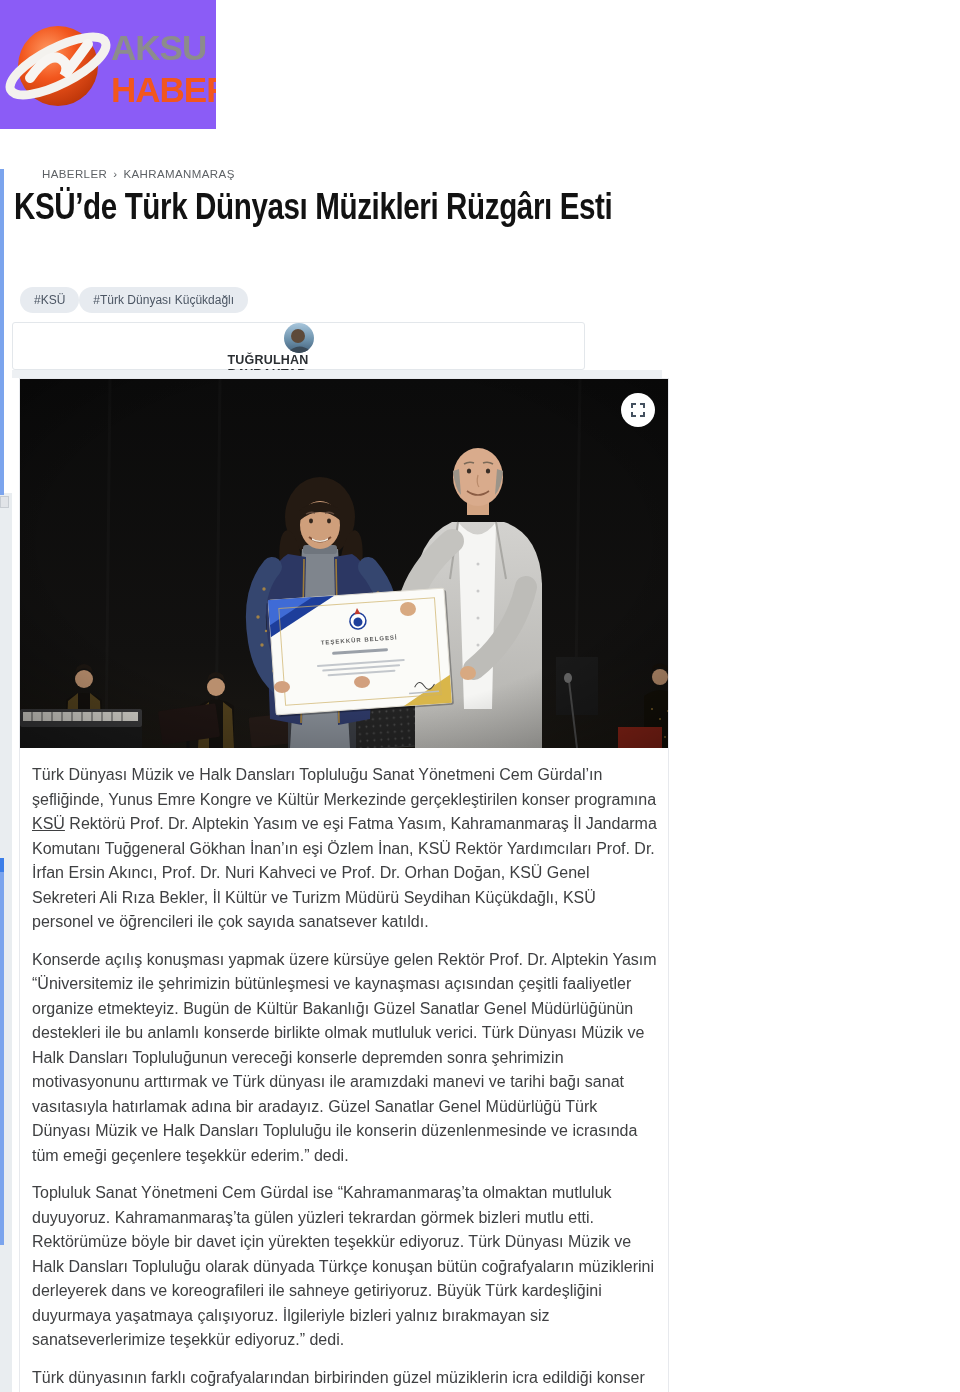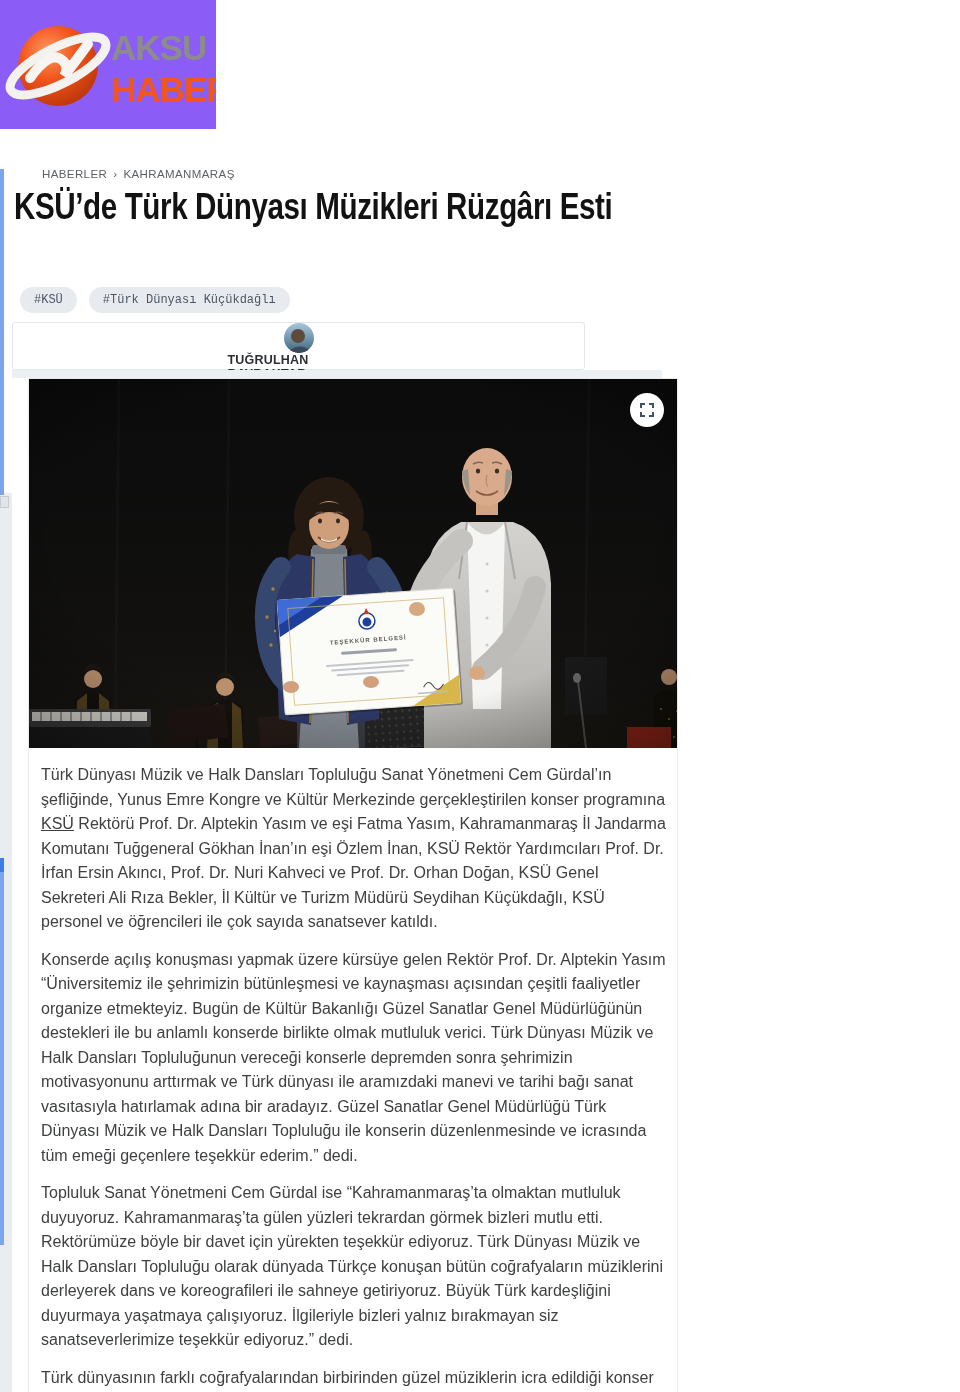--- a/index.html
+++ b/index.html
@@ -21,39 +21,39 @@
   
   .breadcrumb { position:absolute; left:16px; top:168px; font-size:11.5px; color:#5d6165; letter-spacing:.4px; display:flex; gap:6px; align-items:center;margin-left:26px; }
   .breadcrumb a { color:#5d6165; text-decoration:none; cursor:pointer; }
   .crumb-sep { color:#5d6165; }
 
   
   .headline { position:absolute; left:14px; top:186px; font-size:37px; font-weight:800; color:#121212; letter-spacing:-0.5px; white-space:nowrap; transform:scaleX(0.80); transform-origin:left top; }
   .summary { position:absolute; left:16px; top:240px; width:942px; font-size:16px; line-height:25px; color:#4a4a4a; }
 
   
-  .tags { position:absolute; left:20px; top:287px; display:flex; gap:12px;font-family:Liberation Mono, monospace; }
+  .tags { position:absolute; left:20px; top:287px; display:flex; gap:0; }
   .tag-pill { background:#e7ebf0; color:#4b5563; font-size:12px; padding:6px 14px; border-radius:15px; white-space:nowrap; cursor:pointer; }
 
   
   .author-card { position:absolute; left:12px; top:322px; width:573px; height:48px; background:#fff; border:1px solid #e3e7eb; border-radius:3px; display:flex; align-items:center; padding:0 0;flex-direction:column; }
   .avatar { width:30px; height:30px; border-radius:50%; overflow:hidden; flex:0 0 30px; cursor:pointer; }
   .author-names { margin-left:10px; width:152px; }
   .author-name { font-size:12.5px; font-weight:bold; color:#2b2f33; letter-spacing:.2px; cursor:pointer; }
   .author-role { font-size:12px; color:#99a0a8; letter-spacing:.8px; margin-top:14px; }
   .meta-group { display:flex; align-items:center; }
   .meta-item { text-align:center; padding:0 14px; }
   .meta-value { font-size:12.5px; font-weight:bold; color:#2b2f33; }
   .meta-label { font-size:10px; color:#99a0a8; letter-spacing:.6px; margin-top:3px; }
   .meta-sep { width:1px; height:30px; background:#e3e7eb; }
 
   .card-gap { position:absolute; left:12px; top:370px; width:650px; height:8px; background:#edf0f3; }
 
   
-  .article-card { position:absolute; left:28px; top:378px; width:650px; height:1014px; background:#fff; border:1px solid #e7e9ed; border-bottom:none; }
+  .article-card { position:absolute; left:19px; top:378px; width:650px; height:1014px; background:#fff; border:1px solid #e7e9ed; border-bottom:none; }
   .photo-wrap { position:relative; width:648px; height:369px; background:#0c0c0c; cursor:pointer; }
   .fullscreen-btn { position:absolute; top:14px; right:13px; width:34px; height:34px; background:#fff; border:none; border-radius:50%; display:flex; align-items:center; justify-content:center; cursor:pointer; }
 
   .article-body { padding:15px 10px 20px 12px; }
   .article-body p { font-size:16px; line-height:24.5px; color:#3f4042; margin-bottom:13px; }
   .body-link { color:#3f4042; text-decoration:underline; cursor:pointer; }
 </style>
 </head>
 <body>
 

